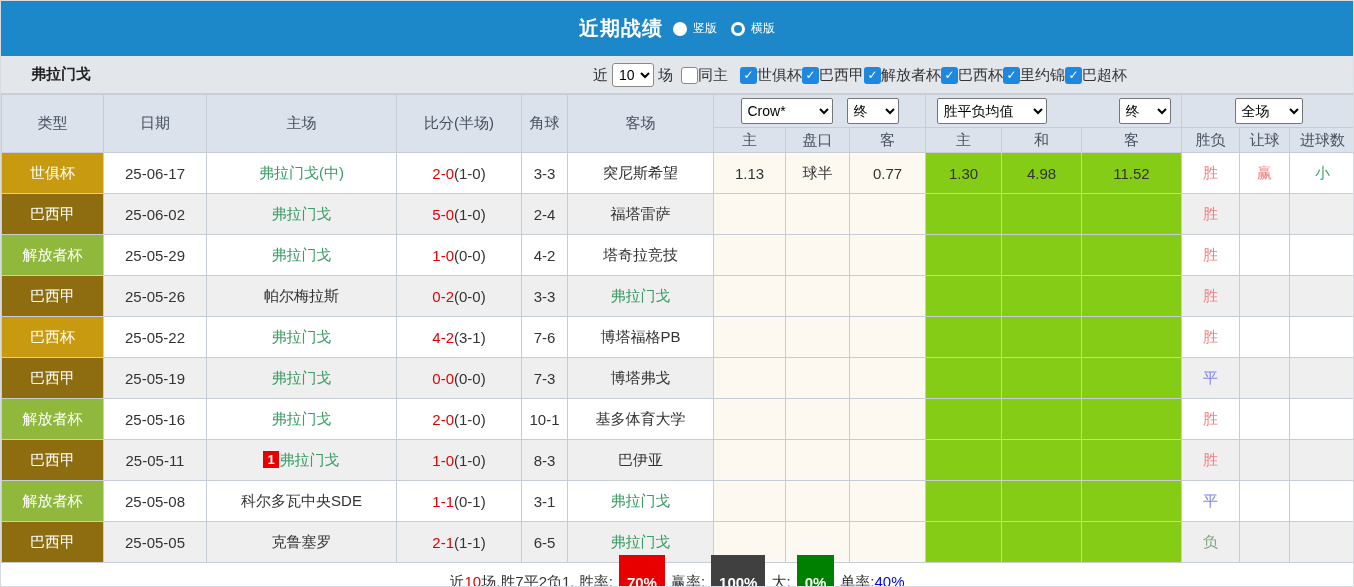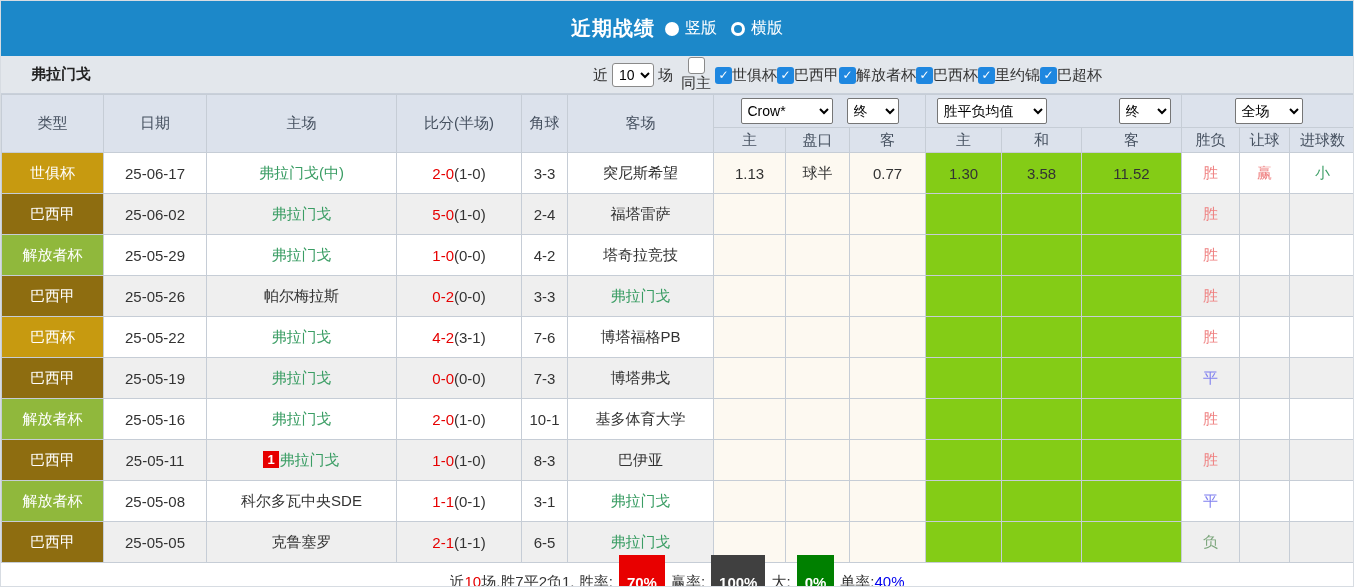--- a/index.html
+++ b/index.html
@@ -7,21 +7,21 @@
   .app { width:1354px; height:587px; overflow:hidden; border:1px solid #d7dce2; position:relative; background:#fff; }
 
   
   .titlebar { height:55px; background:#1c88c9; display:flex; align-items:center; justify-content:center; gap:10px; color:#fff; }
   .titlebar .title { font-size:20px; font-weight:bold; letter-spacing:1px; }
   .radio-group { display:flex; align-items:center; gap:14px; }
   .radio-opt { display:flex; align-items:center; gap:6px; cursor:pointer; }
   .radio-dot { width:14px; height:14px; border-radius:50%; display:inline-block; }
   .radio-dot.sel { background:#fff; }
   .radio-dot.unsel { background:transparent; border:3px solid #fff; }
-  .radio-label { font-size:16px; color:#fff; }
+  .radio-label { font-size:12px; color:#fff; }
 
   
   .filterbar { height:38px; background:#e3e7ec; display:flex; align-items:center; position:relative; border-bottom:1px solid #c9d0da; }
   .team-name { font-size:15px; font-weight:bold; color:#222; padding-left:30px; }
   .filters { position:absolute; left:592px; top:0; height:38px; display:flex; align-items:center; gap:4px; font-size:15px; color:#333; }
   .filters select { font-size:14px; padding:1px 2px; border:1px solid #8a8a8a; border-radius:3px; background:#fff; height:24px; }
   .chk-item { display:flex; align-items:center; cursor:pointer; }
   .chk { width:17px; height:17px; border-radius:3px; display:inline-flex; align-items:center; justify-content:center; font-size:12px; font-weight:bold; }
   .chk.on { background:#1e87e0; color:#fff; }
   .chk.off { background:#fff; border:1px solid #8a8a8a; color:transparent; }
@@ -73,21 +73,21 @@
 
   <div class="filterbar">
     <span class="team-name">弗拉门戈</span>
     <span class="filters">
       <span>近</span>
       <select>
         <option>10</option>
       </select>
       <span style="margin-right:4px;">场</span>
       <span id="league-checkboxes" style="display:flex;align-items:center;">
-          <label class="chk-item" style="margin-right: 4px; flex-direction: column;">
+          <label class="chk-item" style="margin-right: 12px;">
             <span class="chk off"></span>
             <span class="chk-label">同主</span>
           </label>
           <label class="chk-item">
             <span class="chk on">✓</span>
             <span class="chk-label">世俱杯</span>
           </label>
           <label class="chk-item">
             <span class="chk on">✓</span>
             <span class="chk-label">巴西甲</span>
@@ -173,21 +173,21 @@
           <td class="type-cell" style="background: rgb(199, 154, 16);">世俱杯</td>
           <td>25-06-17</td>
           <td><span class="team green">弗拉门戈(中)</span></td>
           <td><span class="score-main">2-0</span><span class="score-half">(1-0)</span></td>
           <td>3-3</td>
           <td><span class="team">突尼斯希望</span></td>
           <td class="codds">1.13</td>
           <td class="codds">球半</td>
           <td class="codds">0.77</td>
           <td class="cavg">1.30</td>
-          <td class="cavg">3.58</td>
+          <td class="cavg">4.98</td>
           <td class="cavg">11.52</td>
           <td style="color: rgb(239, 128, 128);">胜</td>
           <td style="color: rgb(239, 128, 128);">赢</td>
           <td style="color: rgb(58, 157, 100);">小</td>
         </tr>
         <tr class="alt">
           <td class="type-cell" style="background: rgb(142, 109, 16);">巴西甲</td>
           <td>25-06-02</td>
           <td><span class="team green">弗拉门戈</span></td>
           <td><span class="score-main">5-0</span><span class="score-half">(1-0)</span></td>

